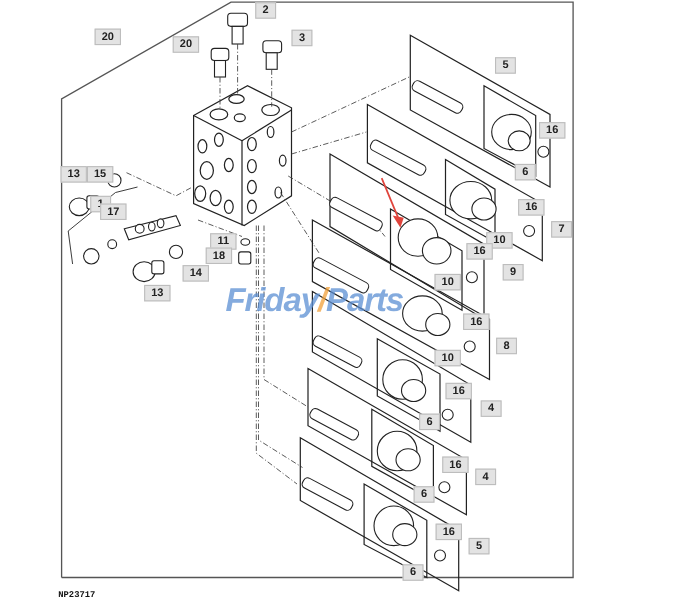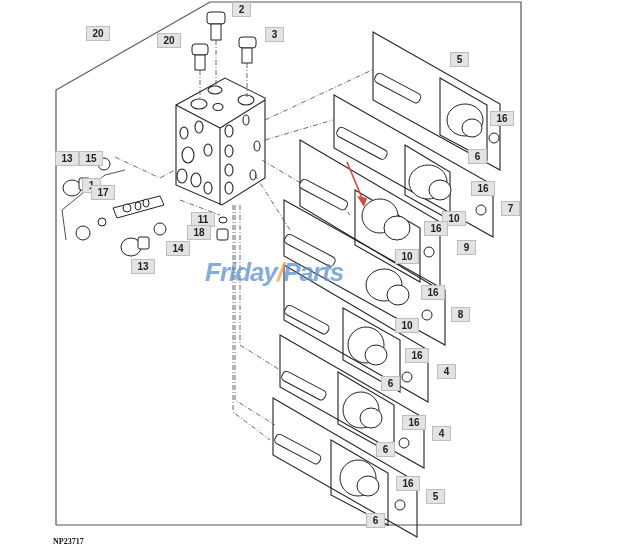--- a/index.html
+++ b/index.html
@@ -1,20 +1,20 @@
 <!DOCTYPE html>
 <html><head>
 <meta charset="utf-8">
 <style>
   html, body { margin:0; padding:0; background:#ffffff; }
   body { width:624px; height:560px; position:relative; overflow:hidden; font-family:"Liberation Sans", sans-serif; }
   #diagram { position:absolute; left:0; top:0; width:624px; height:560px; }
   .callout { position:absolute; background:#e3e3e3; border:1px solid #bdbdbd; color:#222; font-size:10px; font-weight:bold; text-align:center; line-height:13px; height:13px; box-sizing:content-box; }
-  .fig-label { position:absolute; left:53px; top:537px; font-size:8px; font-weight:bold; color:#111; font-family:Liberation Serif, serif; }
-  .watermark { position:absolute; left:205px; top:257px; font-size:26px; font-weight:bold; font-style:italic; color:#5b8fd4; opacity:0.75; letter-spacing:-1px; font-family:"Liberation Sans", sans-serif; white-space:nowrap; }
+  .fig-label { position:absolute; left:53px; top:537px; font-size:8px; font-weight:bold; color:#111; font-family:Liberation Mono, monospace; }
+  .watermark { position:absolute; left:205px; top:257px; font-size:30px; font-weight:bold; font-style:italic; color:#5b8fd4; opacity:0.75; letter-spacing:-1px; font-family:"Liberation Sans", sans-serif; white-space:nowrap; }
   .watermark .accent { color:#f2a13a; }
 </style>
 </head>
 <body>
 
 <svg id="diagram" viewBox="0 0 624 560" xmlns="http://www.w3.org/2000/svg">
 
   <g fill="none" stroke="#555" stroke-width="1.2">
     <polyline points="56,525 56,90 210,2 521,2 521,525 56,525"></polyline>
   </g>

